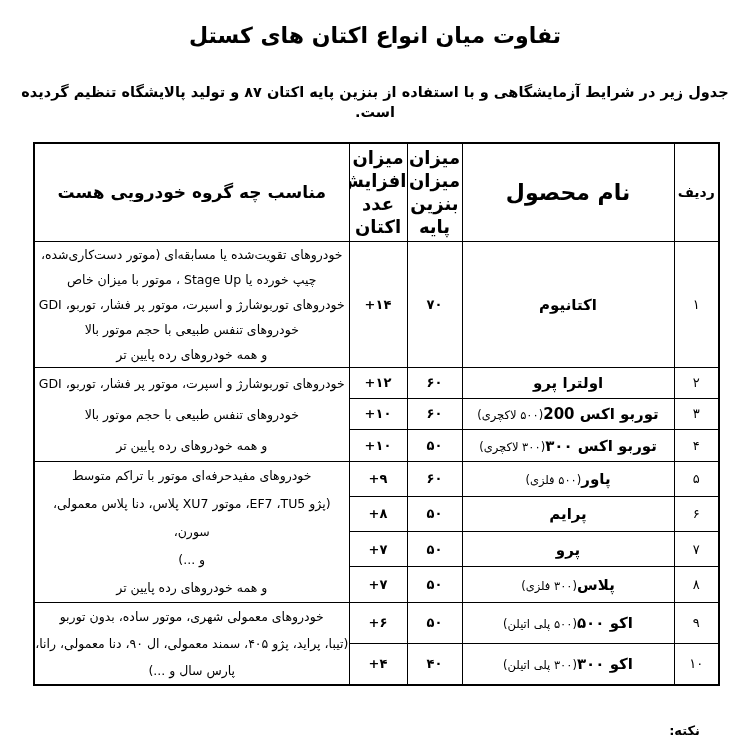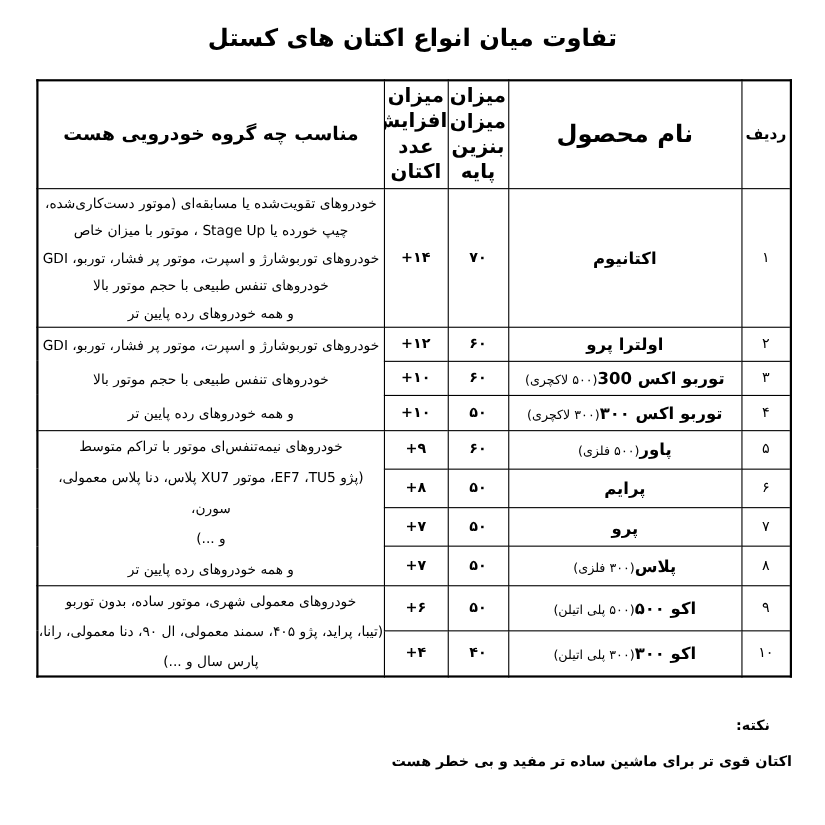--- a/index.html
+++ b/index.html
@@ -55,20 +55,21 @@
   .notes{margin:30px 30px 0 35px;}
   .note-title{font-weight:bold;font-size:13px;line-height:18px;padding-right:20px;margin-top:36px;}
   .note-line{font-weight:bold;font-size:13px;line-height:18px;margin-top:14px;}
 </style>
 </head>
 <body>
 
 <div class="page">
 
   <div class="title">تفاوت میان انواع اکتان های کستل</div>
+  <div class="subtitle">جدول زیر در شرایط آزمایشگاهی و با استفاده از بنزین پایه اکتان ۸۷ و تولید پالایشگاه تنظیم گردیده است.</div>
 
   <div class="table-wrap">
     <table>
       <colgroup>
         <col class="w-no">
           <col class="w-name">
           <col class="w-base">
           <col class="w-inc">
           <col class="w-suit">
       </colgroup>
@@ -113,39 +114,39 @@
         <td class="c-inc"><span>+۱۲</span></td>
         <td class="c-suit g1" rowspan="3">
           <div>خودروهای توربوشارژ و اسپرت، موتور پر فشار، توربو، GDI</div>
           <div>خودروهای تنفس طبیعی با حجم موتور بالا</div>
           <div>و همه خودروهای رده پایین تر</div>
         </td>
       </tr>
 
       <tr class="r3">
         <td class="c-no">۳</td>
-        <td class="c-name"><span class="pname">توربو اکس 300</span><span class="pnote">(۵۰۰ لاکچری)</span></td>
+        <td class="c-name"><span class="pname">توربو اکس 200</span><span class="pnote">(۵۰۰ لاکچری)</span></td>
         <td class="c-base">۶۰</td>
         <td class="c-inc"><span>+۱۰</span></td>
       </tr>
 
       <tr class="r4">
         <td class="c-no">۴</td>
         <td class="c-name"><span class="pname">توربو اکس ۳۰۰</span><span class="pnote">(۳۰۰ لاکچری)</span></td>
         <td class="c-base">۵۰</td>
         <td class="c-inc"><span>+۱۰</span></td>
       </tr>
 
       <tr class="r5">
         <td class="c-no">۵</td>
         <td class="c-name"><span class="pname">پاور</span><span class="pnote">(۵۰۰ فلزی)</span></td>
         <td class="c-base">۶۰</td>
         <td class="c-inc"><span>+۹</span></td>
         <td class="c-suit g2" rowspan="4">
-          <div>خودروهای نیمه‌تنفس‌ای موتور با تراکم متوسط</div>
+          <div>خودروهای مفید‌حرفه‌ای موتور با تراکم متوسط</div>
           <div>(پژو EF7 ،TU5، موتور XU7 پلاس، دنا پلاس معمولی، سورن،</div>
           <div>و ...)</div>
           <div>و همه خودروهای رده پایین تر</div>
         </td>
       </tr>
 
       <tr class="r6">
         <td class="c-no">۶</td>
         <td class="c-name"><span class="pname">پرایم</span><span class="pnote"></span></td>
         <td class="c-base">۵۰</td>

